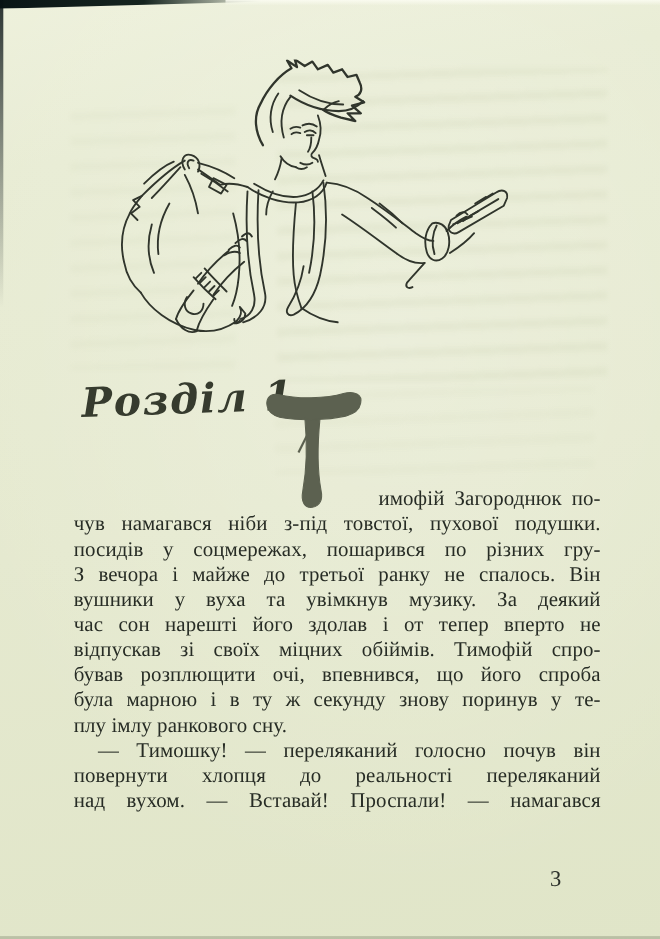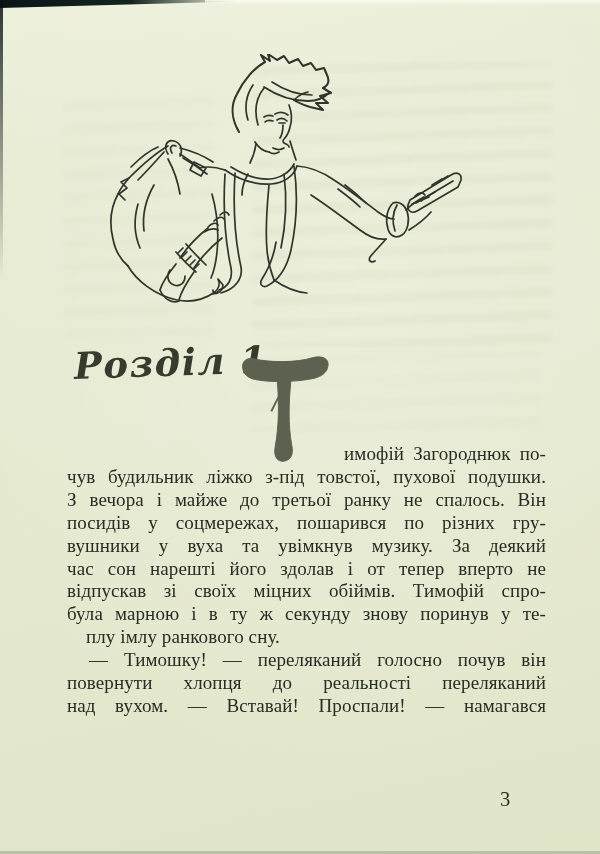--- a/index.html
+++ b/index.html
@@ -36,21 +36,21 @@
     font-size:37px;letter-spacing:1.5px;color:#363b2e;
     transform:rotate(-2deg);transform-origin:left center;white-space:nowrap;}
 
   .dropcap{position:absolute;left:234px;top:351px;width:100px;height:115px;}
   .dropcap svg{display:block;width:100%;height:100%;}
 
   .bodytext{position:absolute;left:67px;top:443px;width:479px;
     font-size:19px;line-height:22.9px;color:#272c25;letter-spacing:.1px;}
   .tl{text-align:justify;text-align-last:justify;white-space:normal;}
   .tl.first{margin-left:277px;}
-  .tl.end{text-align-last:left;margin-left:19px;}
+  .tl.end{text-align-last:left;}
   .tl.indent{text-indent:22px;}
 
   .page-number{position:absolute;left:500px;top:788px;font-size:20.5px;color:#2b302a;}
 </style>
 </head>
 <body>
 
 <div class="page">
 
   <div class="edge-top-dark"></div>
@@ -154,26 +154,27 @@
       <g fill="#5c6150" stroke="#5c6150" stroke-linejoin="round">
         <path d="M10,22 C6,14 10,6 20,8 C36,12 64,12 80,7 C90,4 98,8 96,16 C95,22 90,26 82,28 C64,32 38,32 26,30 C18,29 13,27 10,22 Z"></path>
         <path d="M44,30 C46,52 46,76 42,98 C40,108 44,114 51,113 C58,112 61,106 59,97 C55,75 56,52 58,31 C53,32 48,32 44,30 Z"></path>
         <path d="M38,62 L47,44" fill="none" stroke-width="2"></path>
       </g>
     </svg>
   </div>
 
   <div class="bodytext">
     <div class="tl first">имофій Загороднюк по-</div>
-    <div class="tl">чув будильник ліжко з-під товстої, пухової подушки.</div>
+    <div class="tl">чув намагався ніби з-під товстої, пухової подушки.</div>
+    <div class="tl">посидів у соцмережах, пошарився по різних гру-</div>
     <div class="tl">З вечора і майже до третьої ранку не спалось. Він</div>
-    <div class="tl">посидів у соцмережах, пошарився по різних гру-</div>
     <div class="tl">вушники у вуха та увімкнув музику. За деякий</div>
     <div class="tl">час сон нарешті його здолав і от тепер вперто не</div>
     <div class="tl">відпускав зі своїх міцних обіймів. Тимофій спро-</div>
+    <div class="tl">бував розплющити очі, впевнився, що його спроба</div>
     <div class="tl">була марною і в ту ж секунду знову поринув у те-</div>
     <div class="tl end">плу імлу ранкового сну.</div>
     <div class="tl indent">— Тимошку! — переляканий голосно почув він</div>
     <div class="tl">повернути хлопця до реальності переляканий</div>
     <div class="tl">над вухом. — Вставай! Проспали! — намагався</div>
   </div>
 
   <div class="page-number">3</div>
 
 </div>

